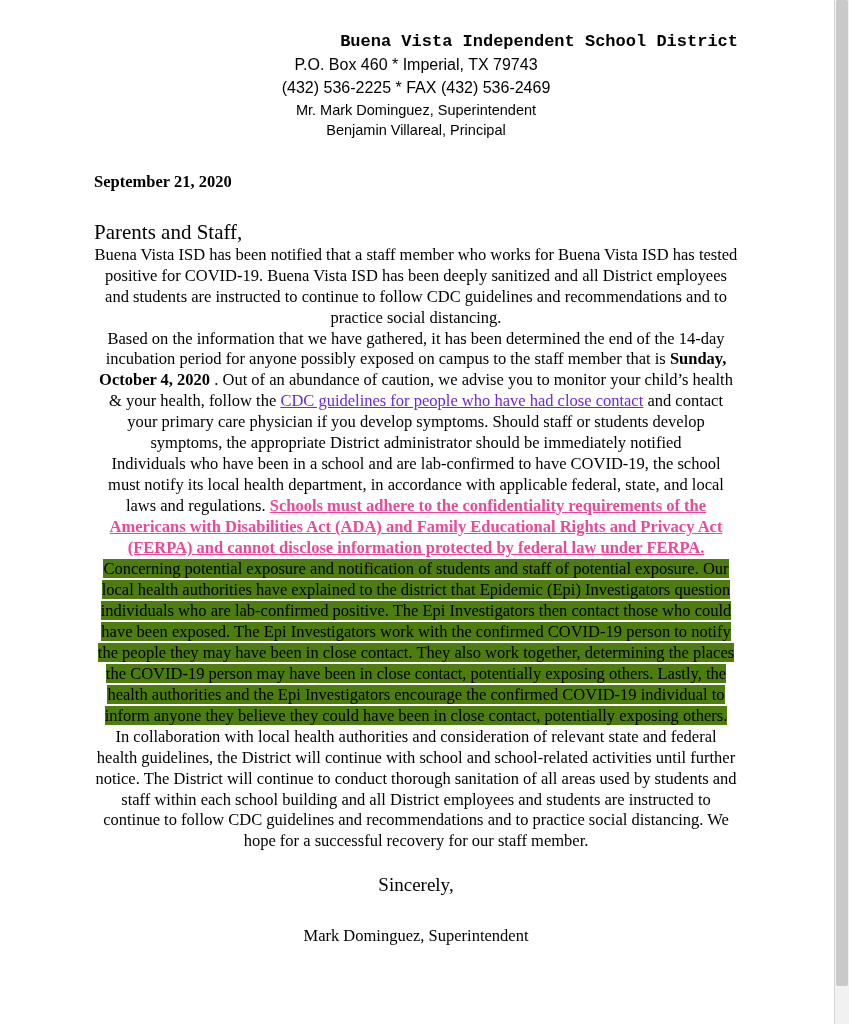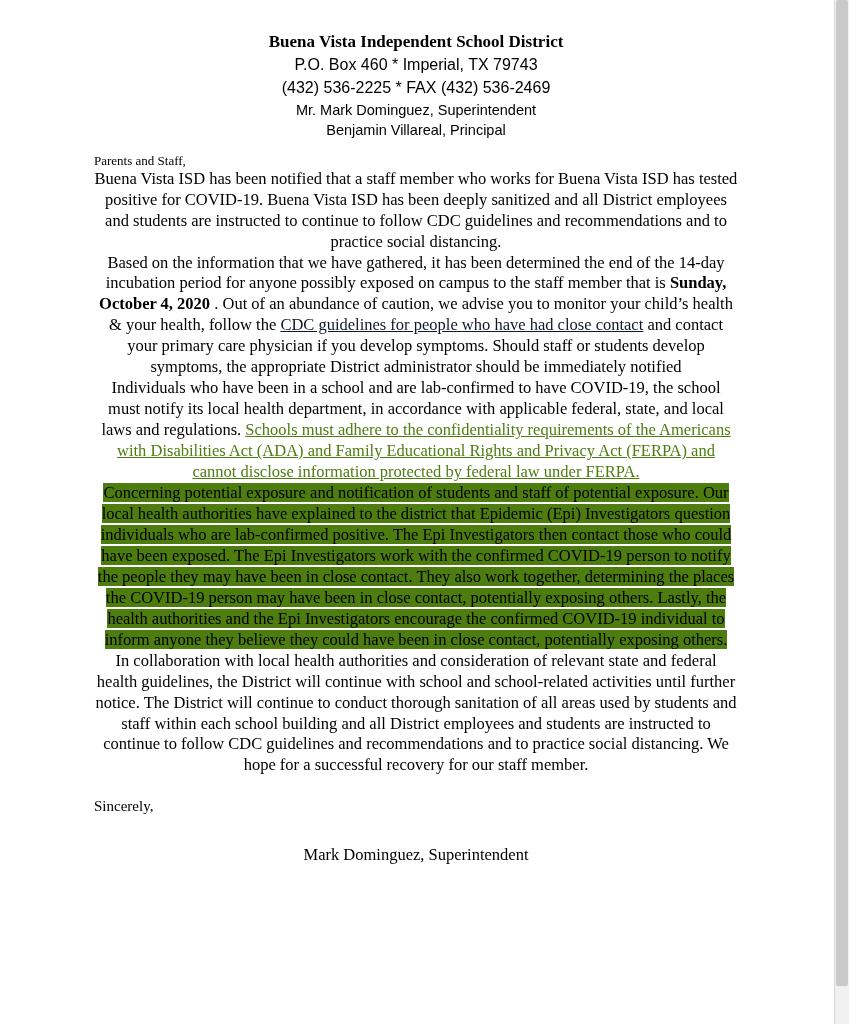--- a/index.html
+++ b/index.html
@@ -51,76 +51,78 @@
     overflow: hidden;
   }
   .content {
     padding: 30px 96px 0 94px;
   }
   .letterhead {
     text-align: center;
     line-height: 1.42;
   }
   .lh-title {
-    font-family: Liberation Serif, serif;
+    font-family: Liberation Mono, monospace;
     font-weight: bold;
     font-size: 17px;
     letter-spacing: 0px;
+    text-align: right;
   }
   .lh-line {
     font-family: "Liberation Sans", sans-serif;
     font-size: 16px;
   }
   .lh-small {
     font-family: "Liberation Sans", sans-serif;
     font-size: 14.5px;
   }
   .date {
     margin-top: 31px;
     font-weight: bold;
     font-size: 16.5px;
   }
   .salutation {
-    margin-top: 12px;
-    font-size: 13px;
+    margin-top: 28px;
+    font-size: 21px;
   }
   p.body-par {
     margin: 0;
     font-size: 16.5px;
     line-height: 1.27;
     text-align: center;
   }
   .par-gap {
     margin-top: 23px;
   }
   .bold {
     font-weight: bold;
   }
   a.inline-link {
-    color: #0f172a;
+    color: #6d28d9;
     margin-top: 29px;
   }
   .redbold {
-    color: #4d7c0f;
-    font-weight: normal;
+    color: #ec4899;
+    font-weight: bold;
     text-decoration: underline;
   }
   .hl {
     background: #4d7c0f;
   }
   .hl-block {
     margin-top: 22px;
   }
   .hl-block span.hl {
     box-decoration-break: clone;
     -webkit-box-decoration-break: clone;
   }
   .closing {
     margin-top: 22px;
-    font-size: 15px;
+    font-size: 19px;
+    text-align: center;
   }
   .signature {
     margin-top: 30px;
     font-size: 16.5px;
     text-align: center;
   }
 </style>
 </head>
 <body>
 
@@ -130,20 +132,21 @@
     <div class="content">
 
       <div class="letterhead">
         <div class="lh-title">Buena Vista Independent School District</div>
         <div class="lh-line">P.O. Box 460 * Imperial, TX  79743</div>
         <div class="lh-line">(432) 536-2225 * FAX (432) 536-2469</div>
         <div class="lh-small">Mr. Mark Dominguez, Superintendent</div>
         <div class="lh-small">Benjamin Villareal, Principal</div>
       </div>
 
+      <div class="date">September 21, 2020</div>
 
       <div class="salutation">Parents and Staff,</div>
 
       <p class="body-par par-gap">Buena Vista ISD has been notified that a staff member who works for Buena Vista ISD has tested positive for COVID-19. Buena Vista ISD has been deeply sanitized and all District employees and students are instructed to continue to follow CDC guidelines and recommendations and to practice social distancing.</p>
 
       <p class="body-par par-gap"><span>Based on the information that we have gathered, it has been determined the end of the 14-day incubation period for anyone possibly exposed on campus to the staff member that is </span><span class="bold">Sunday, October 4, 2020 </span><span>. Out of an abundance of caution, we advise you to monitor your child’s health &amp; your health, follow the </span><a class="inline-link" href="#">CDC guidelines for people who have had close contact</a><span> and contact your primary care physician if you develop symptoms.  Should staff or students develop symptoms, the appropriate District administrator should be immediately notified</span></p>
 
       <p class="body-par par-gap"><span>Individuals who have been in a school and are lab-confirmed to have COVID-19, the school must notify its local health department, in accordance with applicable federal, state, and local laws and regulations. </span><span class="redbold">Schools must adhere to the confidentiality requirements of the Americans with Disabilities Act (ADA) and Family Educational Rights and Privacy Act (FERPA) and cannot disclose information protected by federal law under FERPA.</span></p>
 
       <p class="body-par hl-block"><span class="hl">Concerning potential exposure and notification of students and staff of potential exposure. Our local health authorities have explained to the district that Epidemic (Epi) Investigators question individuals who are lab-confirmed positive. The Epi Investigators then contact those who could have been exposed. The Epi Investigators work with the confirmed COVID-19 person to notify the people they may have been in close contact. They also work together, determining the places the COVID-19 person may have been in close contact, potentially exposing others. Lastly, the health authorities and the Epi Investigators encourage the confirmed COVID-19 individual to inform anyone they believe they could have been in close contact, potentially exposing others.</span></p>

